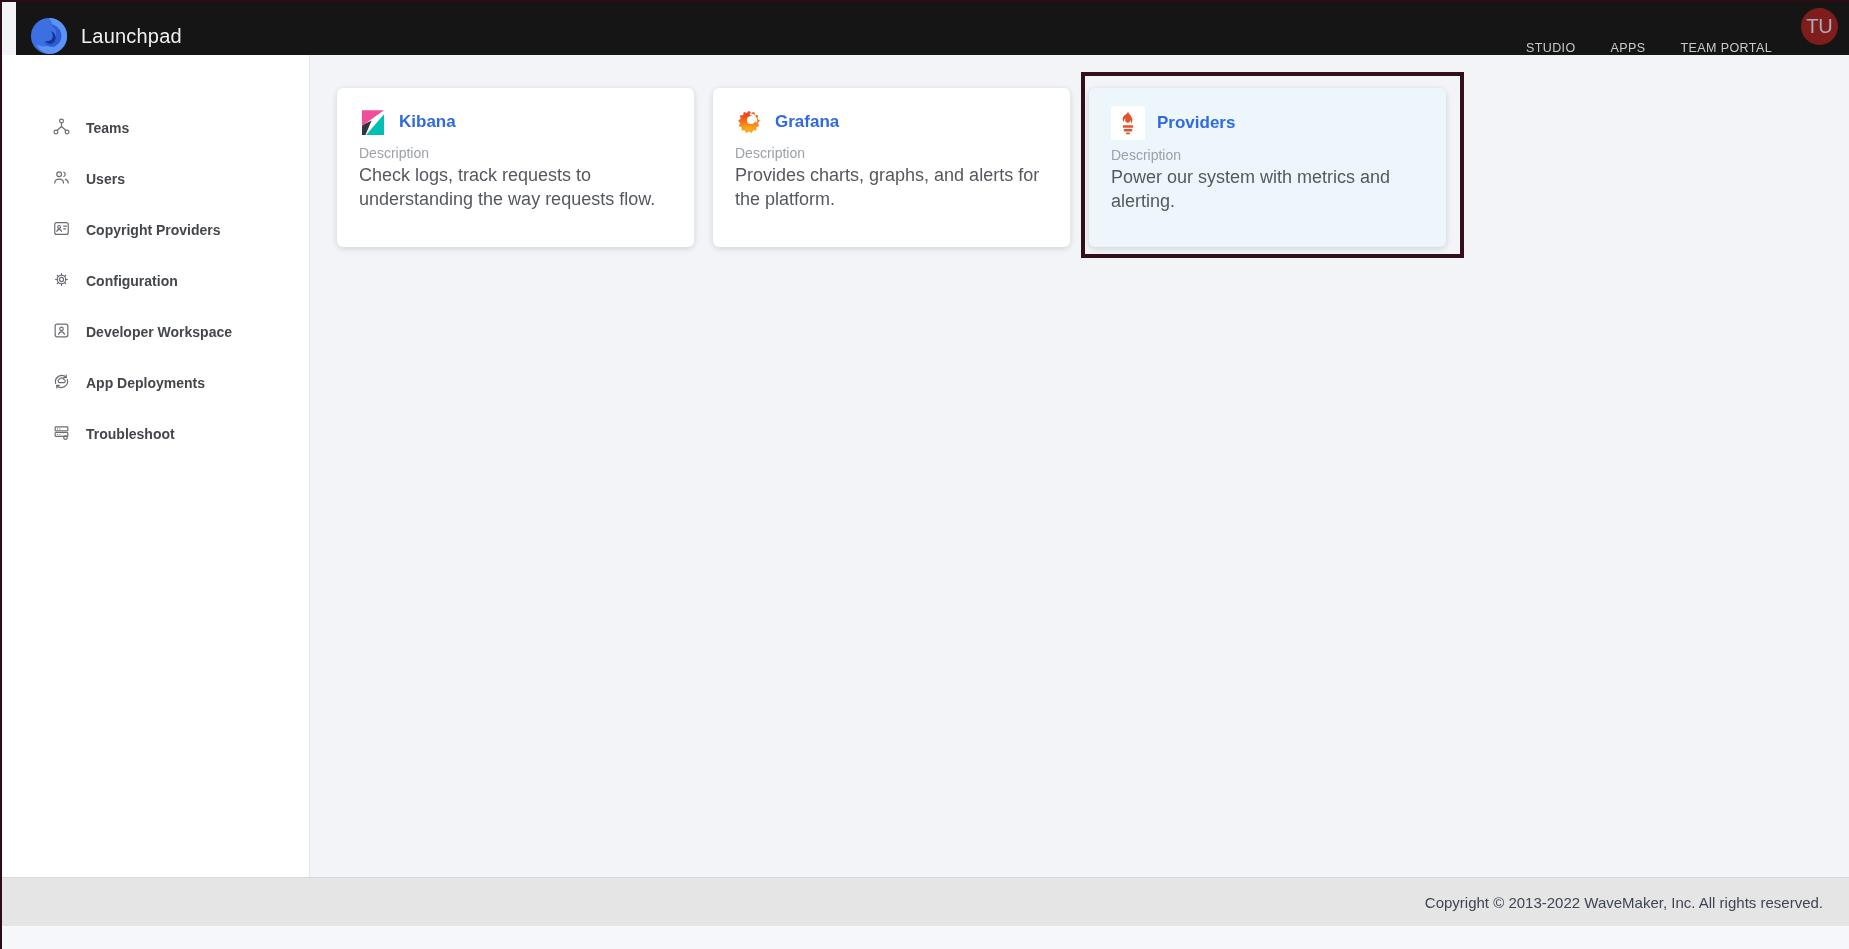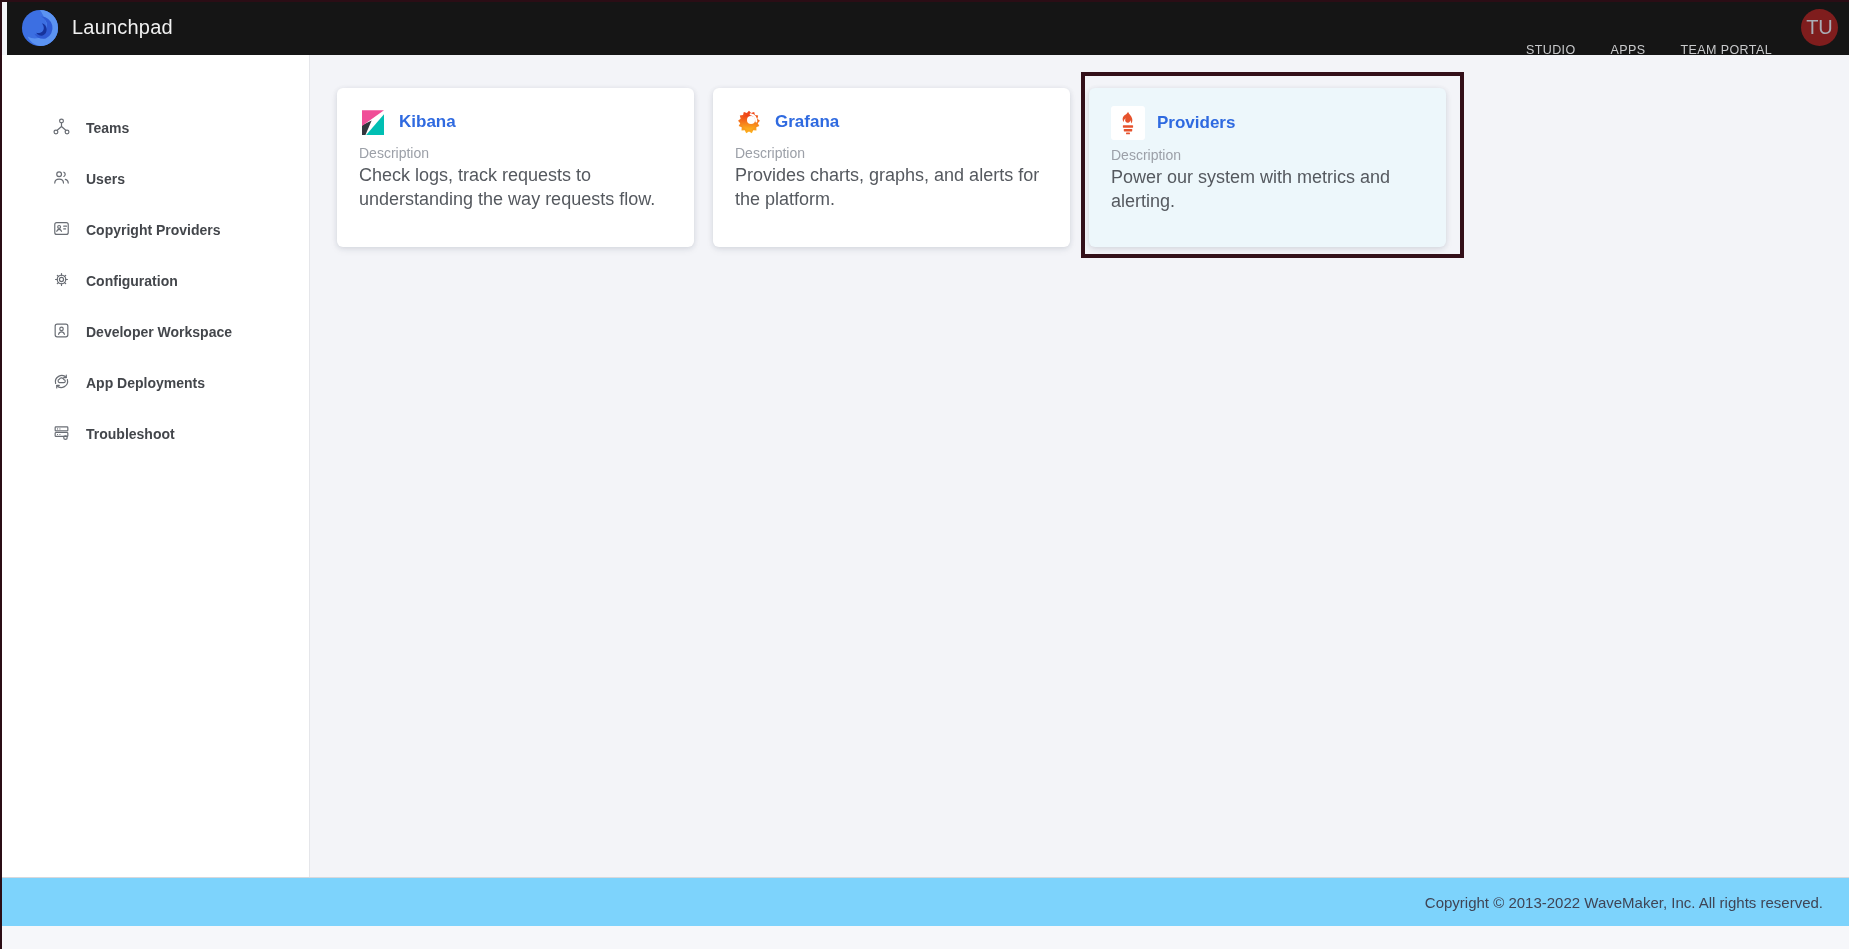--- a/index.html
+++ b/index.html
@@ -7,23 +7,23 @@
   body {
     font-family: "Liberation Sans", "DejaVu Sans", sans-serif;
     background: #f3f4f8;
     position: relative;
     overflow: hidden;
     width: 1849px; height: 949px;
   }
 
   
   .header {
-    position: absolute; top: 0; left: 7px; right: 0; height: 55px;
+    position: absolute; top: 0; left: 16px; right: 0; height: 55px;
     background: #151515;
-    display: flex; align-items: center; justify-content: space-between;
+    display: flex; align-items: flex-end; justify-content: space-between;
     z-index: 20;
   }
   .header-left { display: flex; align-items: center; padding-left: 14px; gap: 13px; }
   .logo { width: 38px; height: 38px; border-radius: 50%; overflow: hidden; flex: 0 0 auto; }
   .app-title { color: #f0f0f0; font-size: 20px; font-weight: 400; letter-spacing: .2px; }
   .header-right { display: flex; align-items: center; padding-right: 11px; }
   .top-nav { display: flex; align-items: center; gap: 35px; margin-top: 44px; }
   .top-nav-link {
     color: #c9cacc; font-size: 12.5px; letter-spacing: .4px; font-weight: 400;
     cursor: pointer; text-transform: uppercase;
@@ -76,21 +76,21 @@
 
   
   .annotation-box {
     position: absolute; left: 1081px; top: 72px; width: 383px; height: 186px;
     border: 4px solid #331019; z-index: 50; pointer-events: none;
   }
 
   
   .footer-wrap { position: absolute; left: 0; top: 877px; width: 1849px; height: 72px; background: #f6f7fa; z-index: 15; }
   .footer-bar {
-    height: 49px; background: #7dd3fc; border-top: 1px solid #d7d8dc;
+    height: 49px; background: #e5e5e5; border-top: 1px solid #d7d8dc;
     display: flex; align-items: center; justify-content: flex-end; padding-right: 26px;
   }
   .footer-text { color: #3f4556; font-size: 15px; }
 </style>
 </head>
 <body>
 
 <div class="edge-top"></div>
 <div class="edge-left"></div>
 

